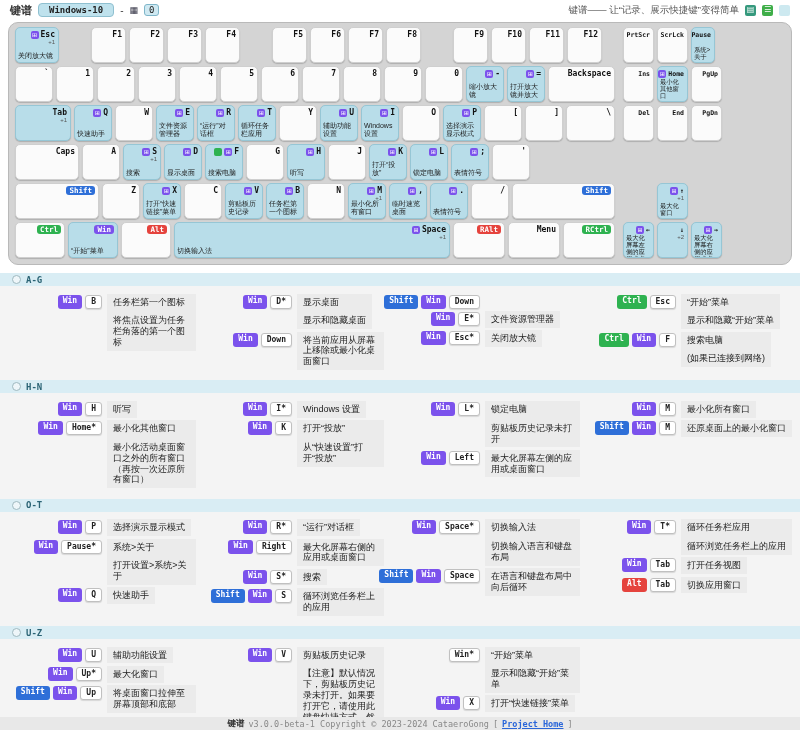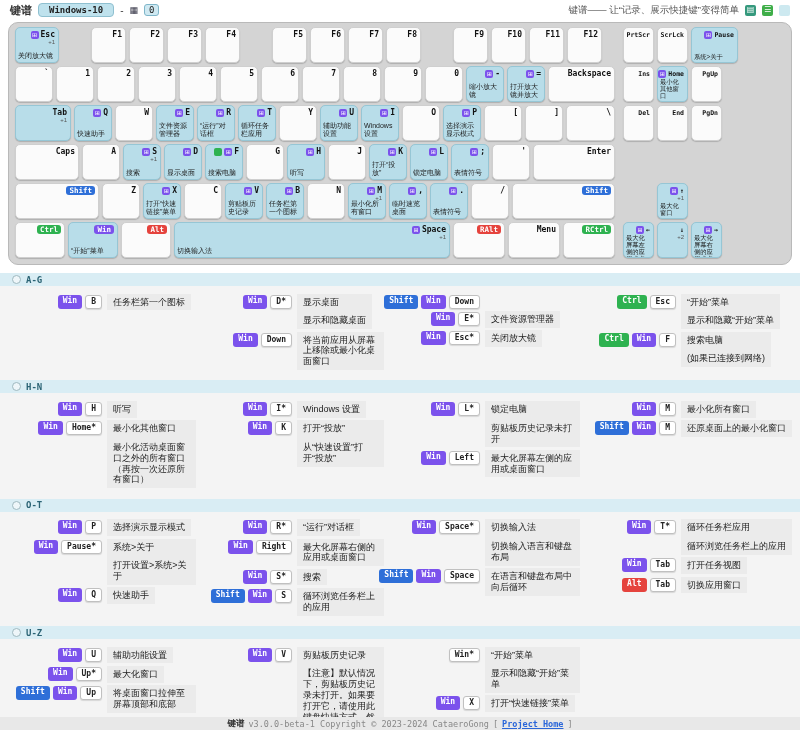--- a/index.html
+++ b/index.html
@@ -394,25 +394,20 @@
               <span class="mini win">⊞</span>
               <span class="klabel">;</span>
             </div>
             <div class="knote">表情符号</div>
           </div>
           <div class="key" style="width:38px;flex:none">
             <div class="ktop">
               <span class="klabel">'</span>
             </div>
           </div>
-          <div class="key" style="flex:1 1 auto">
-            <div class="ktop">
-              <span class="klabel">Enter</span>
-            </div>
-          </div>
         </div>
         <div class="krow">
           <div class="key" style="width:84px;flex:none">
             <div class="ktop">
               <span class="chipk shift">Shift</span>
             </div>
           </div>
           <div class="key" style="width:38px;flex:none">
             <div class="ktop">
               <span class="klabel">Z</span>
@@ -529,21 +524,21 @@
           <div class="key" style="width:31px;flex:none">
             <div class="ktop">
               <span class="klabel">PrtScr</span>
             </div>
           </div>
           <div class="key" style="width:31px;flex:none">
             <div class="ktop">
               <span class="klabel">ScrLck</span>
             </div>
           </div>
-          <div class="key hl" style="width:47px;flex:none">
+          <div class="key hl" style="width:24px;flex:none">
             <div class="ktop">
               <span class="mini win">⊞</span>
               <span class="klabel">Pause</span>
             </div>
             <div class="knote">系统&gt;关于</div>
           </div>
         </div>
         <div class="krow">
           <div class="key" style="width:31px;flex:none">
             <div class="ktop">
@@ -630,20 +625,21 @@
     </div>
     <div class="scols">
       <div class="scol">
             <div class="entry">
   <div class="echips">
                 <span class="mchip win">Win</span>
                 <span class="kchip">B</span>
               </div>
   <div class="edesc">
     <div class="emain">任务栏第一个图标</div>
+    <div class="enote">将焦点设置为任务栏角落的第一个图标</div>
   </div>
             </div>
           </div>
           <div class="scol">
             <div class="entry">
   <div class="echips">
                 <span class="mchip win">Win</span>
                 <span class="kchip">D*</span>
               </div>
   <div class="edesc">

